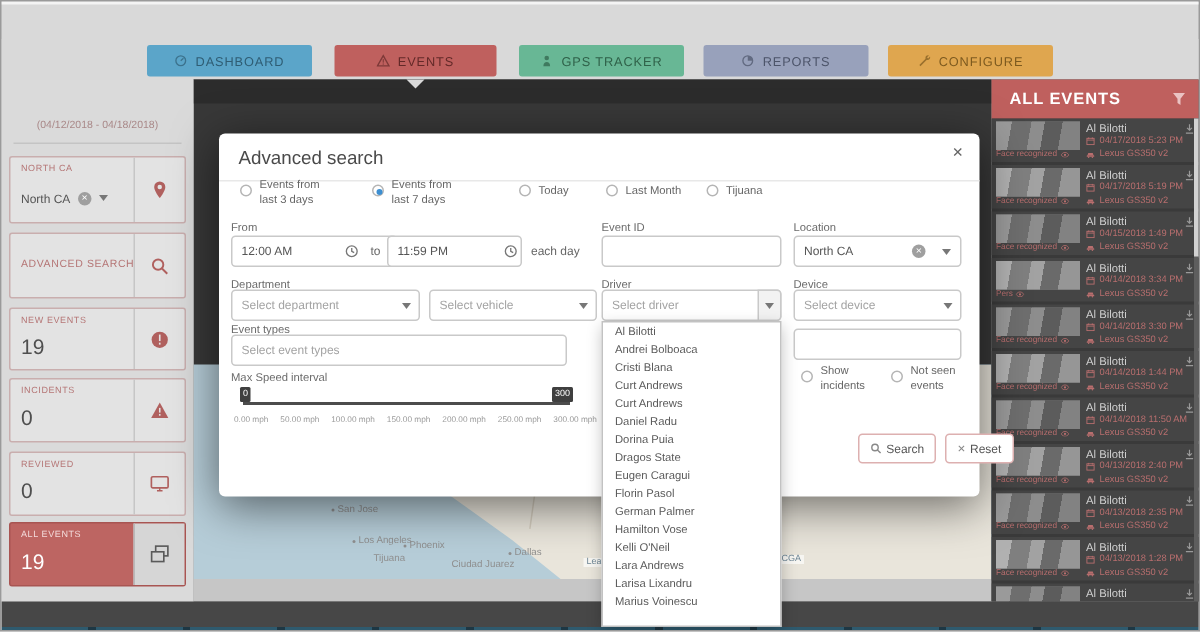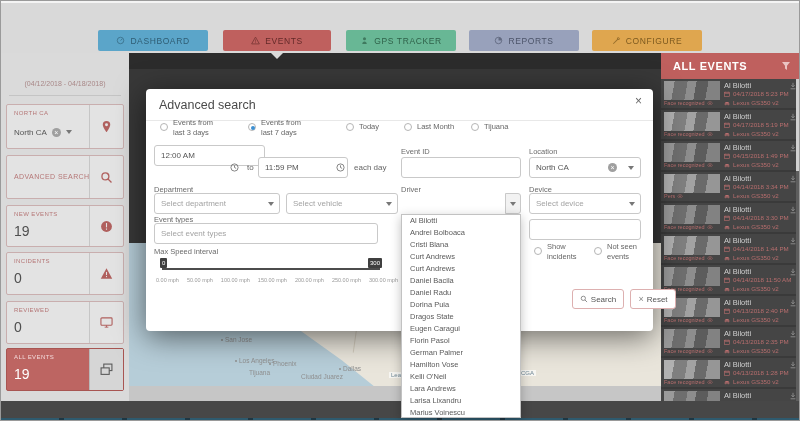--- a/index.html
+++ b/index.html
@@ -634,21 +634,21 @@
     <span class="radio selected" style="left:102px;top:34px;"></span>
     <span class="opt-label" style="left:115px;top:29px;"><span>Events from</span><br><span>last 7 days</span></span>
     <span class="radio" style="left:200px;top:34px;"></span>
     <span class="opt-label" style="left:213px;top:33px;">Today</span>
     <span class="radio" style="left:258px;top:34px;"></span>
     <span class="opt-label" style="left:271px;top:33px;">Last Month</span>
     <span class="radio" style="left:325px;top:34px;"></span>
     <span class="opt-label" style="left:338px;top:33px;">Tijuana</span>
 
     <span class="m-label" style="left:8px;top:58px;">From</span>
-    <input class="m-input" style="left: 8px; top: 56px; width: 111px;" value="12:00 AM">
+    <input class="m-input" style="left: 8px; top: 68px; width: 111px;" value="12:00 AM">
     <svg class="in-icon" style="left:84px;top:74px;width:9px;height:9px;" viewBox="0 0 10 10">
         <circle cx="5" cy="5" r="4" fill="none" stroke="currentColor"></circle>
         <path d="M5 2.6V5l1.8 1" stroke="currentColor" fill="none"></path>
       </svg>
     <span class="m-static" style="left:101px;top:74px;">to</span>
     <input class="m-input" style="left: 112px; top: 68px; width: 90px;" value="11:59 PM">
     <svg class="in-icon" style="left:190px;top:74px;width:9px;height:9px;" viewBox="0 0 10 10">
         <circle cx="5" cy="5" r="4" fill="none" stroke="currentColor"></circle>
         <path d="M5 2.6V5l1.8 1" stroke="currentColor" fill="none"></path>
       </svg>
@@ -664,20 +664,21 @@
 
     <span class="m-label" style="left:8px;top:96px;">Department</span>
     <input class="m-input" style="left: 8px; top: 104px; width: 126px;" placeholder="Select department">
     <span class="caret sel-caret" style="left:122px;top:113px;"></span>
 
     <span class="m-label" style="left:140px;top:96px;margin-top:40px;">Vehicle</span>
     <input class="m-input" style="left: 140px; top: 104px; width: 112px;" placeholder="Select vehicle">
     <span class="caret sel-caret" style="left:240px;top:113px;"></span>
 
     <span class="m-label" style="left:255px;top:96px;">Driver</span>
+    <input class="m-input" style="left: 255px; top: 104px; width: 120px;" placeholder="Select driver">
     <span class="caretbox" style="left:359px;top:104px;">
         <span class="caret"></span>
       </span>
 
     <span class="m-label" style="left:383px;top:96px;">Device</span>
     <input class="m-input" style="left: 383px; top: 104px; width: 112px;" placeholder="Select device">
     <span class="caret sel-caret" style="left:483px;top:113px;"></span>
 
     <span class="m-label" style="left:8px;top:126px;">Event types</span>
     <input class="m-input" style="left: 8px; top: 134px; width: 224px;" placeholder="Select event types">
@@ -715,21 +716,20 @@
       <span class="reset-x">×</span>
       <span>Reset</span>
     </button>
 
     <div class="dropdown">
         <div class="dd-item">Al Bilotti</div>
         <div class="dd-item">Andrei Bolboaca</div>
         <div class="dd-item">Cristi Blana</div>
         <div class="dd-item">Curt Andrews</div>
         <div class="dd-item">Curt Andrews</div>
-        <div class="dd-item">Daniel Bacila</div>
         <div class="dd-item">Daniel Radu</div>
         <div class="dd-item">Dorina Puia</div>
         <div class="dd-item">Dragos State</div>
         <div class="dd-item">Eugen Caragui</div>
         <div class="dd-item">Florin Pasol</div>
         <div class="dd-item">German Palmer</div>
         <div class="dd-item">Hamilton Vose</div>
         <div class="dd-item">Kelli O'Neil</div>
         <div class="dd-item">Lara Andrews</div>
         <div class="dd-item">Larisa Lixandru</div>

